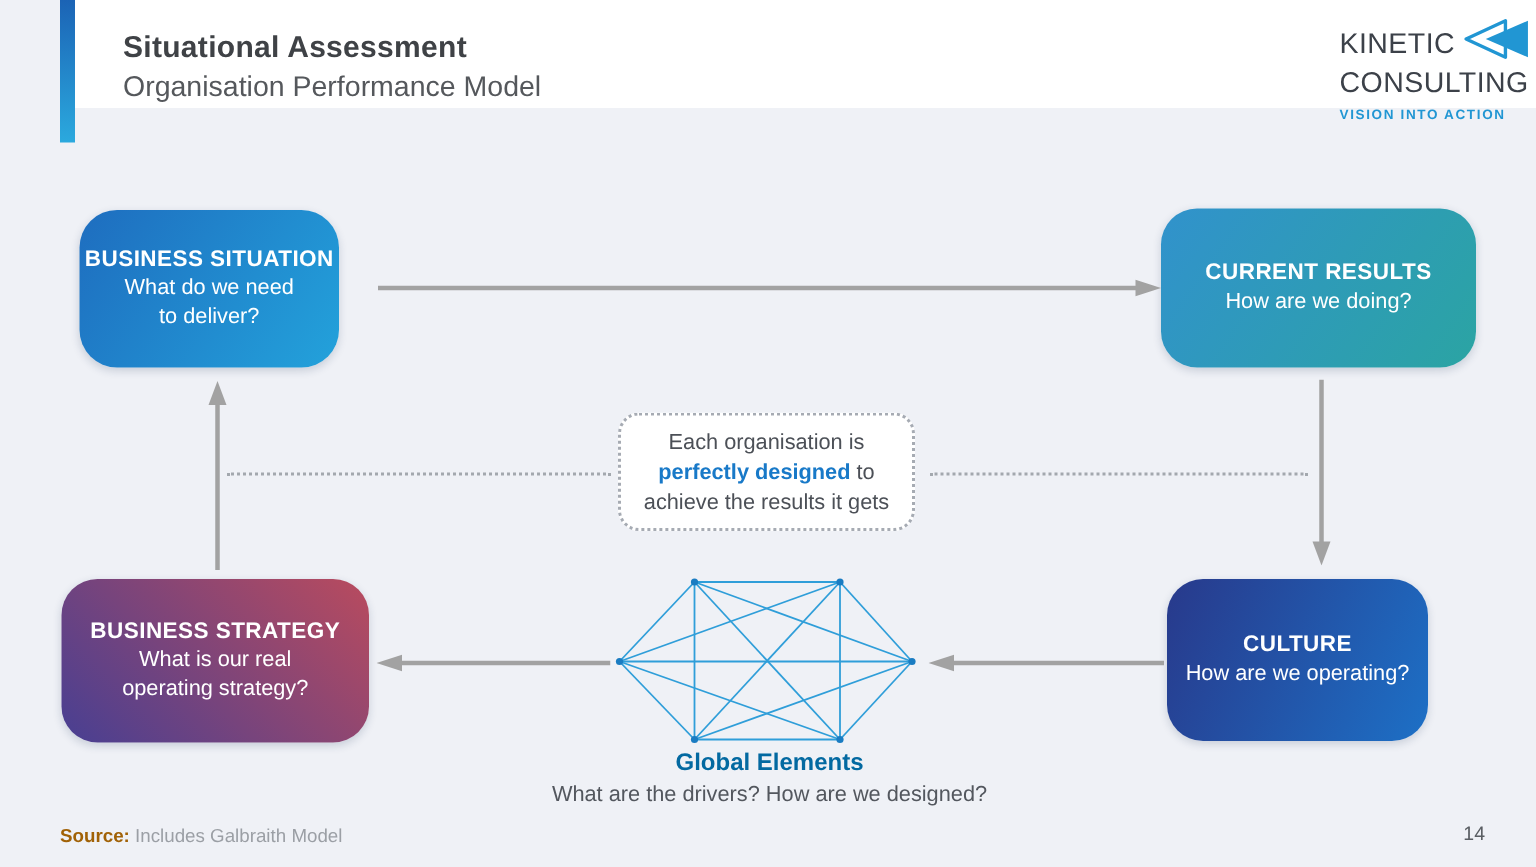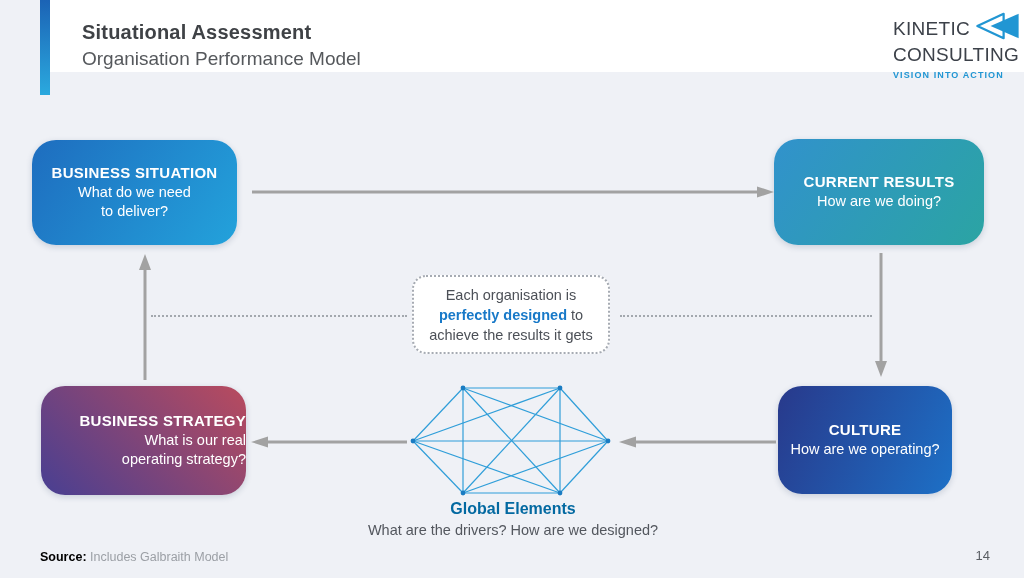--- a/index.html
+++ b/index.html
@@ -58,21 +58,21 @@
     display: flex; flex-direction: column;
     align-items: center; justify-content: center;
     text-align: center;
     box-shadow: 0 2px 6px rgba(30,50,90,0.18);
   }
   .gbox-title {
     font-size: 15px; font-weight: bold; letter-spacing: 0.3px;
     margin-bottom: 2px;
   }
   .gbox-line { font-size: 14.5px; line-height: 19px; }
-  .box-business-situation { left: 32px;  top: 140px; width: 205px; height: 105px; }
+  .box-business-situation { left: 53px;  top: 140px; width: 173px; height: 105px; border-radius: 25px; }
   .box-current-results    { left: 774px; top: 139px; width: 210px; height: 106px; }
   .box-business-strategy  { left: 41px;  top: 386px; width: 205px; height: 109px; }
   .box-culture            { left: 778px; top: 386px; width: 174px; height: 108px; }
 
   
   .center-note {
     position: absolute; left: 412px; top: 275px;
     width: 198px; height: 79px;
     background: #ffffff;
     border: 2px dotted #a6abb3;
@@ -110,21 +110,21 @@
     position: absolute; left: 343px; top: 522px; width: 340px;
     text-align: center;
     font-size: 14.5px; color: #53575e;
   }
 
   
   .footer-source {
     position: absolute; left: 40px; top: 550px;
     font-size: 12.5px; color: #9b9fa5;
   }
-  .footer-source .src-label { font-weight: bold; color: #000000; }
+  .footer-source .src-label { font-weight: bold; color: #a16207; }
   .page-number {
     position: absolute; right: 34px; top: 548px;
     font-size: 13px; color: #5a5e63;
   }
 </style>
 </head>
 <body>
 
 <div class="slide">
 
@@ -152,21 +152,21 @@
     <div class="gbox-title">BUSINESS SITUATION</div>
     <div class="gbox-line">What do we need</div>
     <div class="gbox-line">to deliver?</div>
   </div>
 
   <div class="gbox box-current-results" style="background: linear-gradient(125deg, rgb(49, 146, 204), rgb(43, 164, 163));">
     <div class="gbox-title">CURRENT RESULTS</div>
     <div class="gbox-line">How are we doing?</div>
   </div>
 
-  <div class="gbox box-business-strategy" style="background: linear-gradient(45deg, rgb(72, 63, 146), rgb(185, 75, 94)); align-items: flex-end;">
+  <div class="gbox box-business-strategy" style="background: linear-gradient(45deg, rgb(72, 63, 146), rgb(185, 75, 94));">
     <div class="gbox-title">BUSINESS STRATEGY</div>
     <div class="gbox-line">What is our real</div>
     <div class="gbox-line">operating strategy?</div>
   </div>
 
   <div class="gbox box-culture" style="background: linear-gradient(115deg, rgb(40, 57, 139), rgb(29, 112, 198));">
     <div class="gbox-title">CULTURE</div>
     <div class="gbox-line">How are we operating?</div>
   </div>
 

